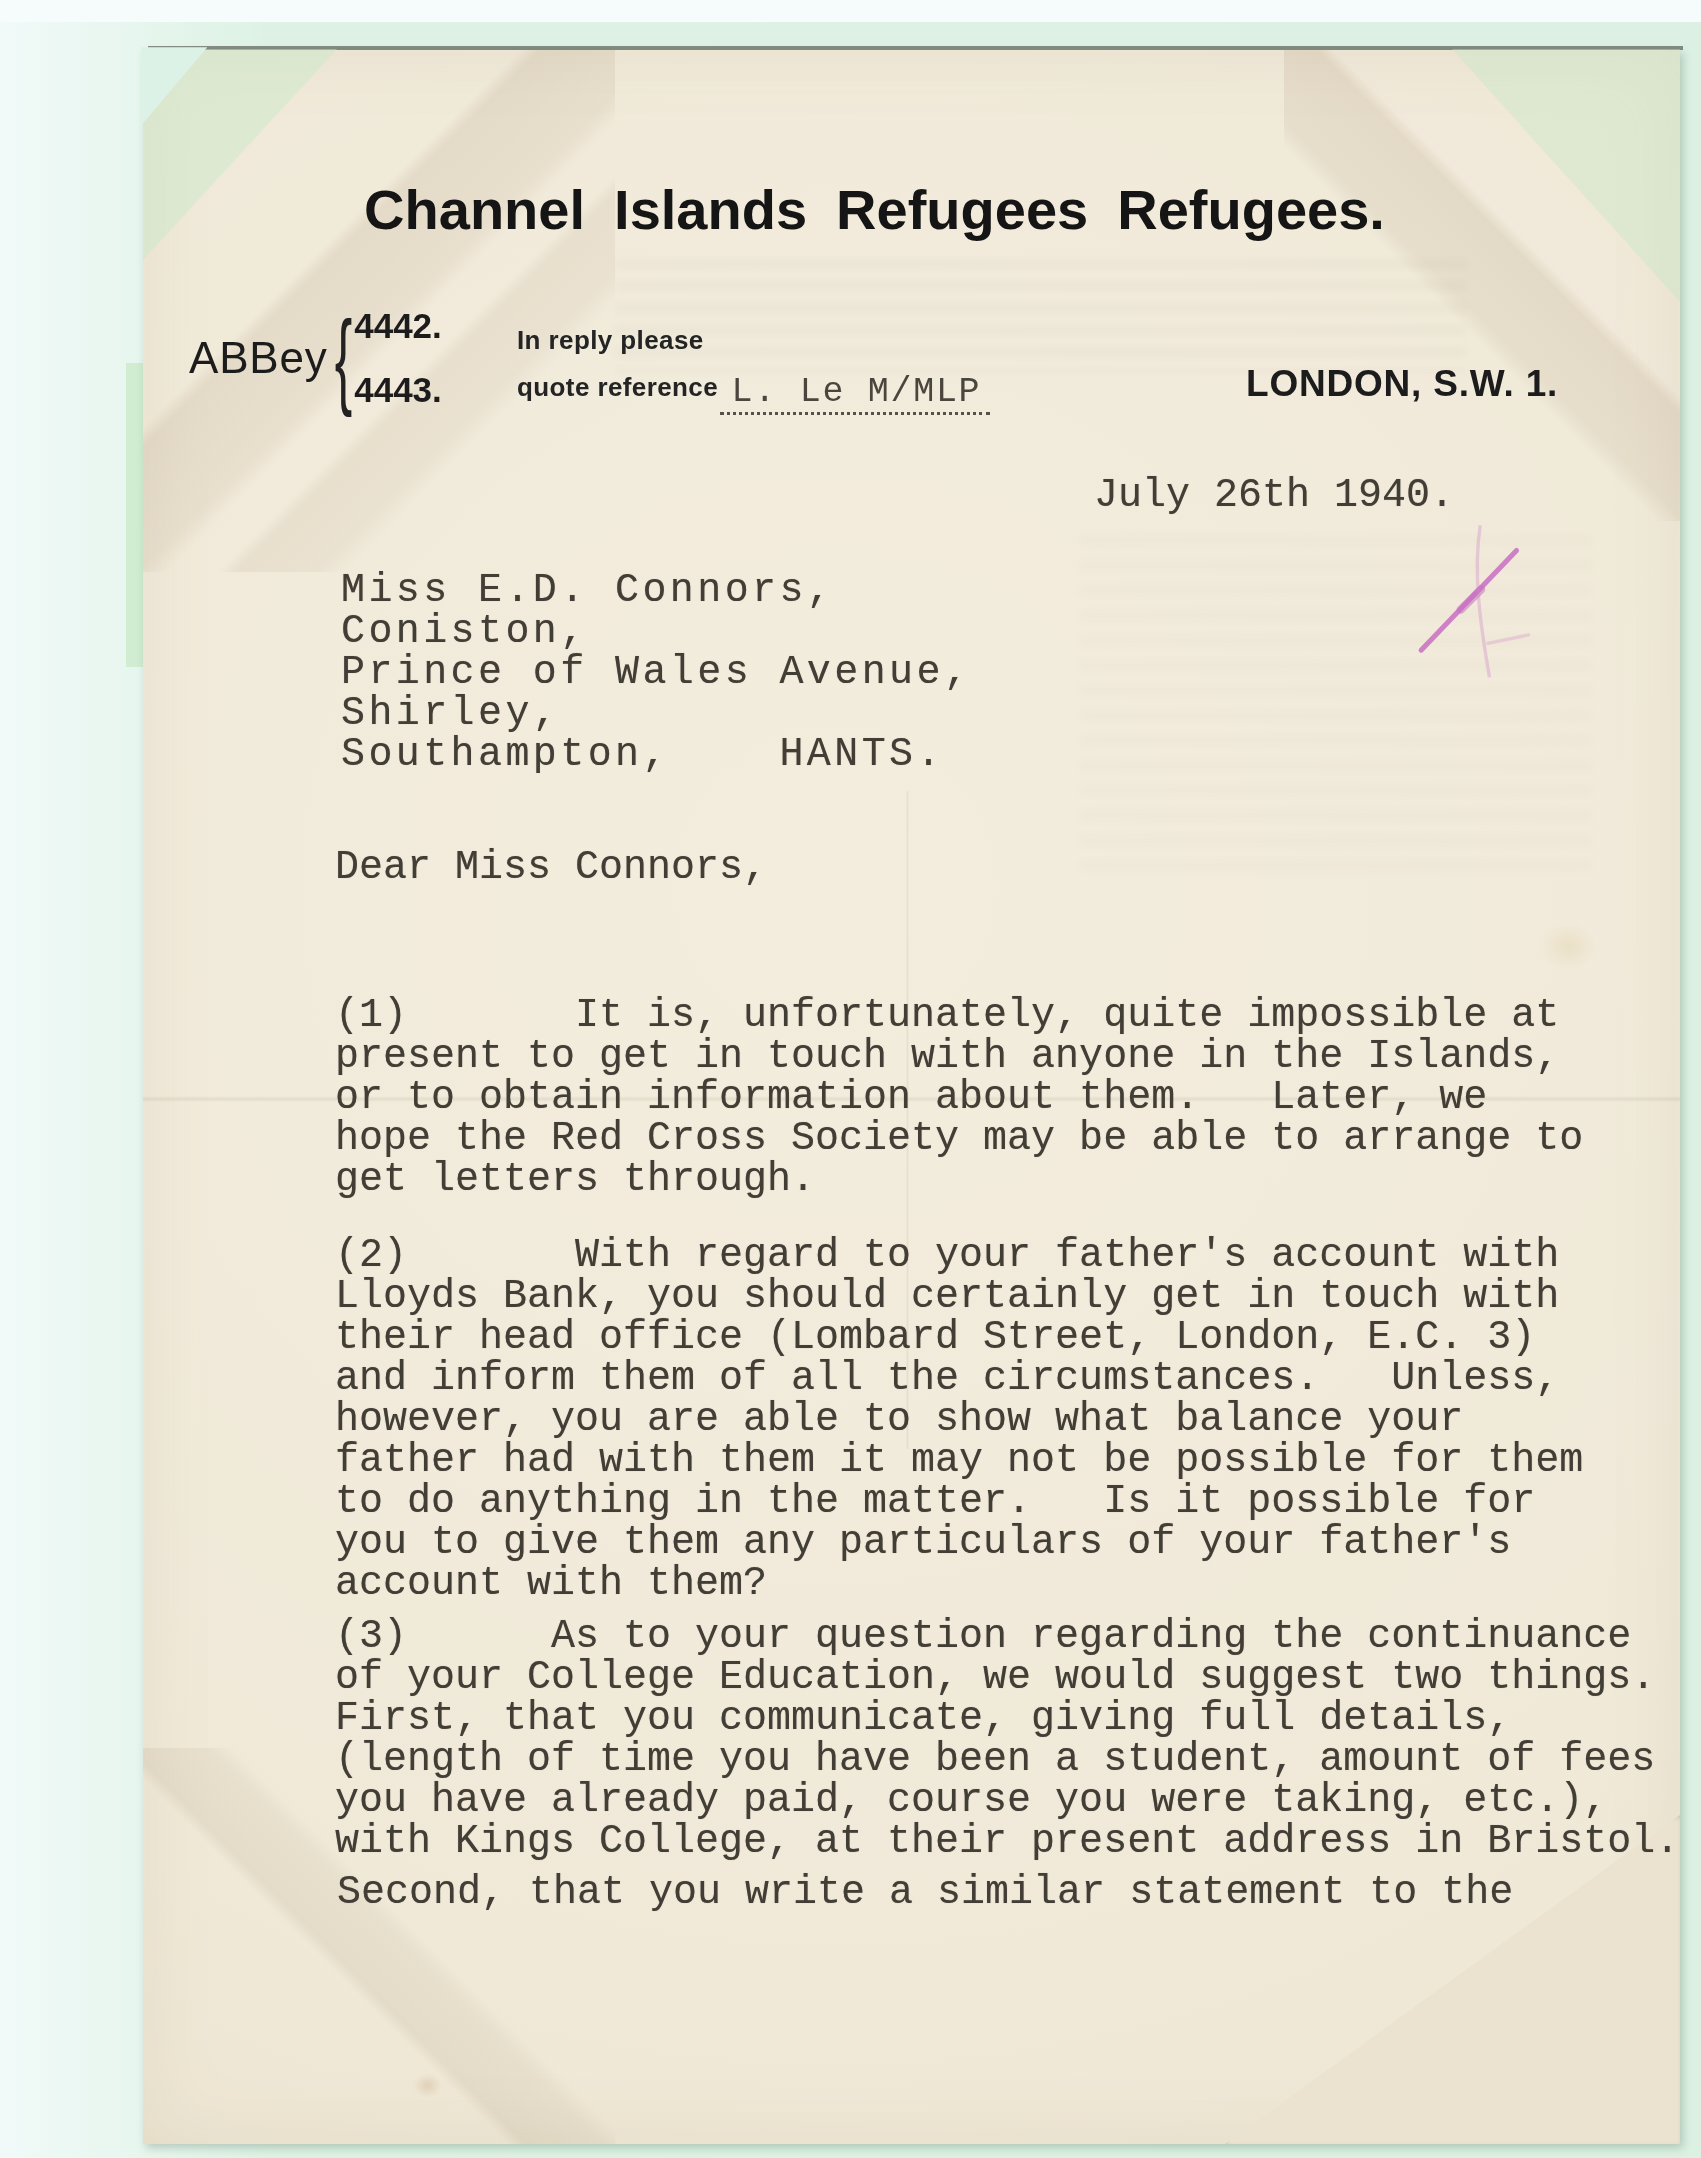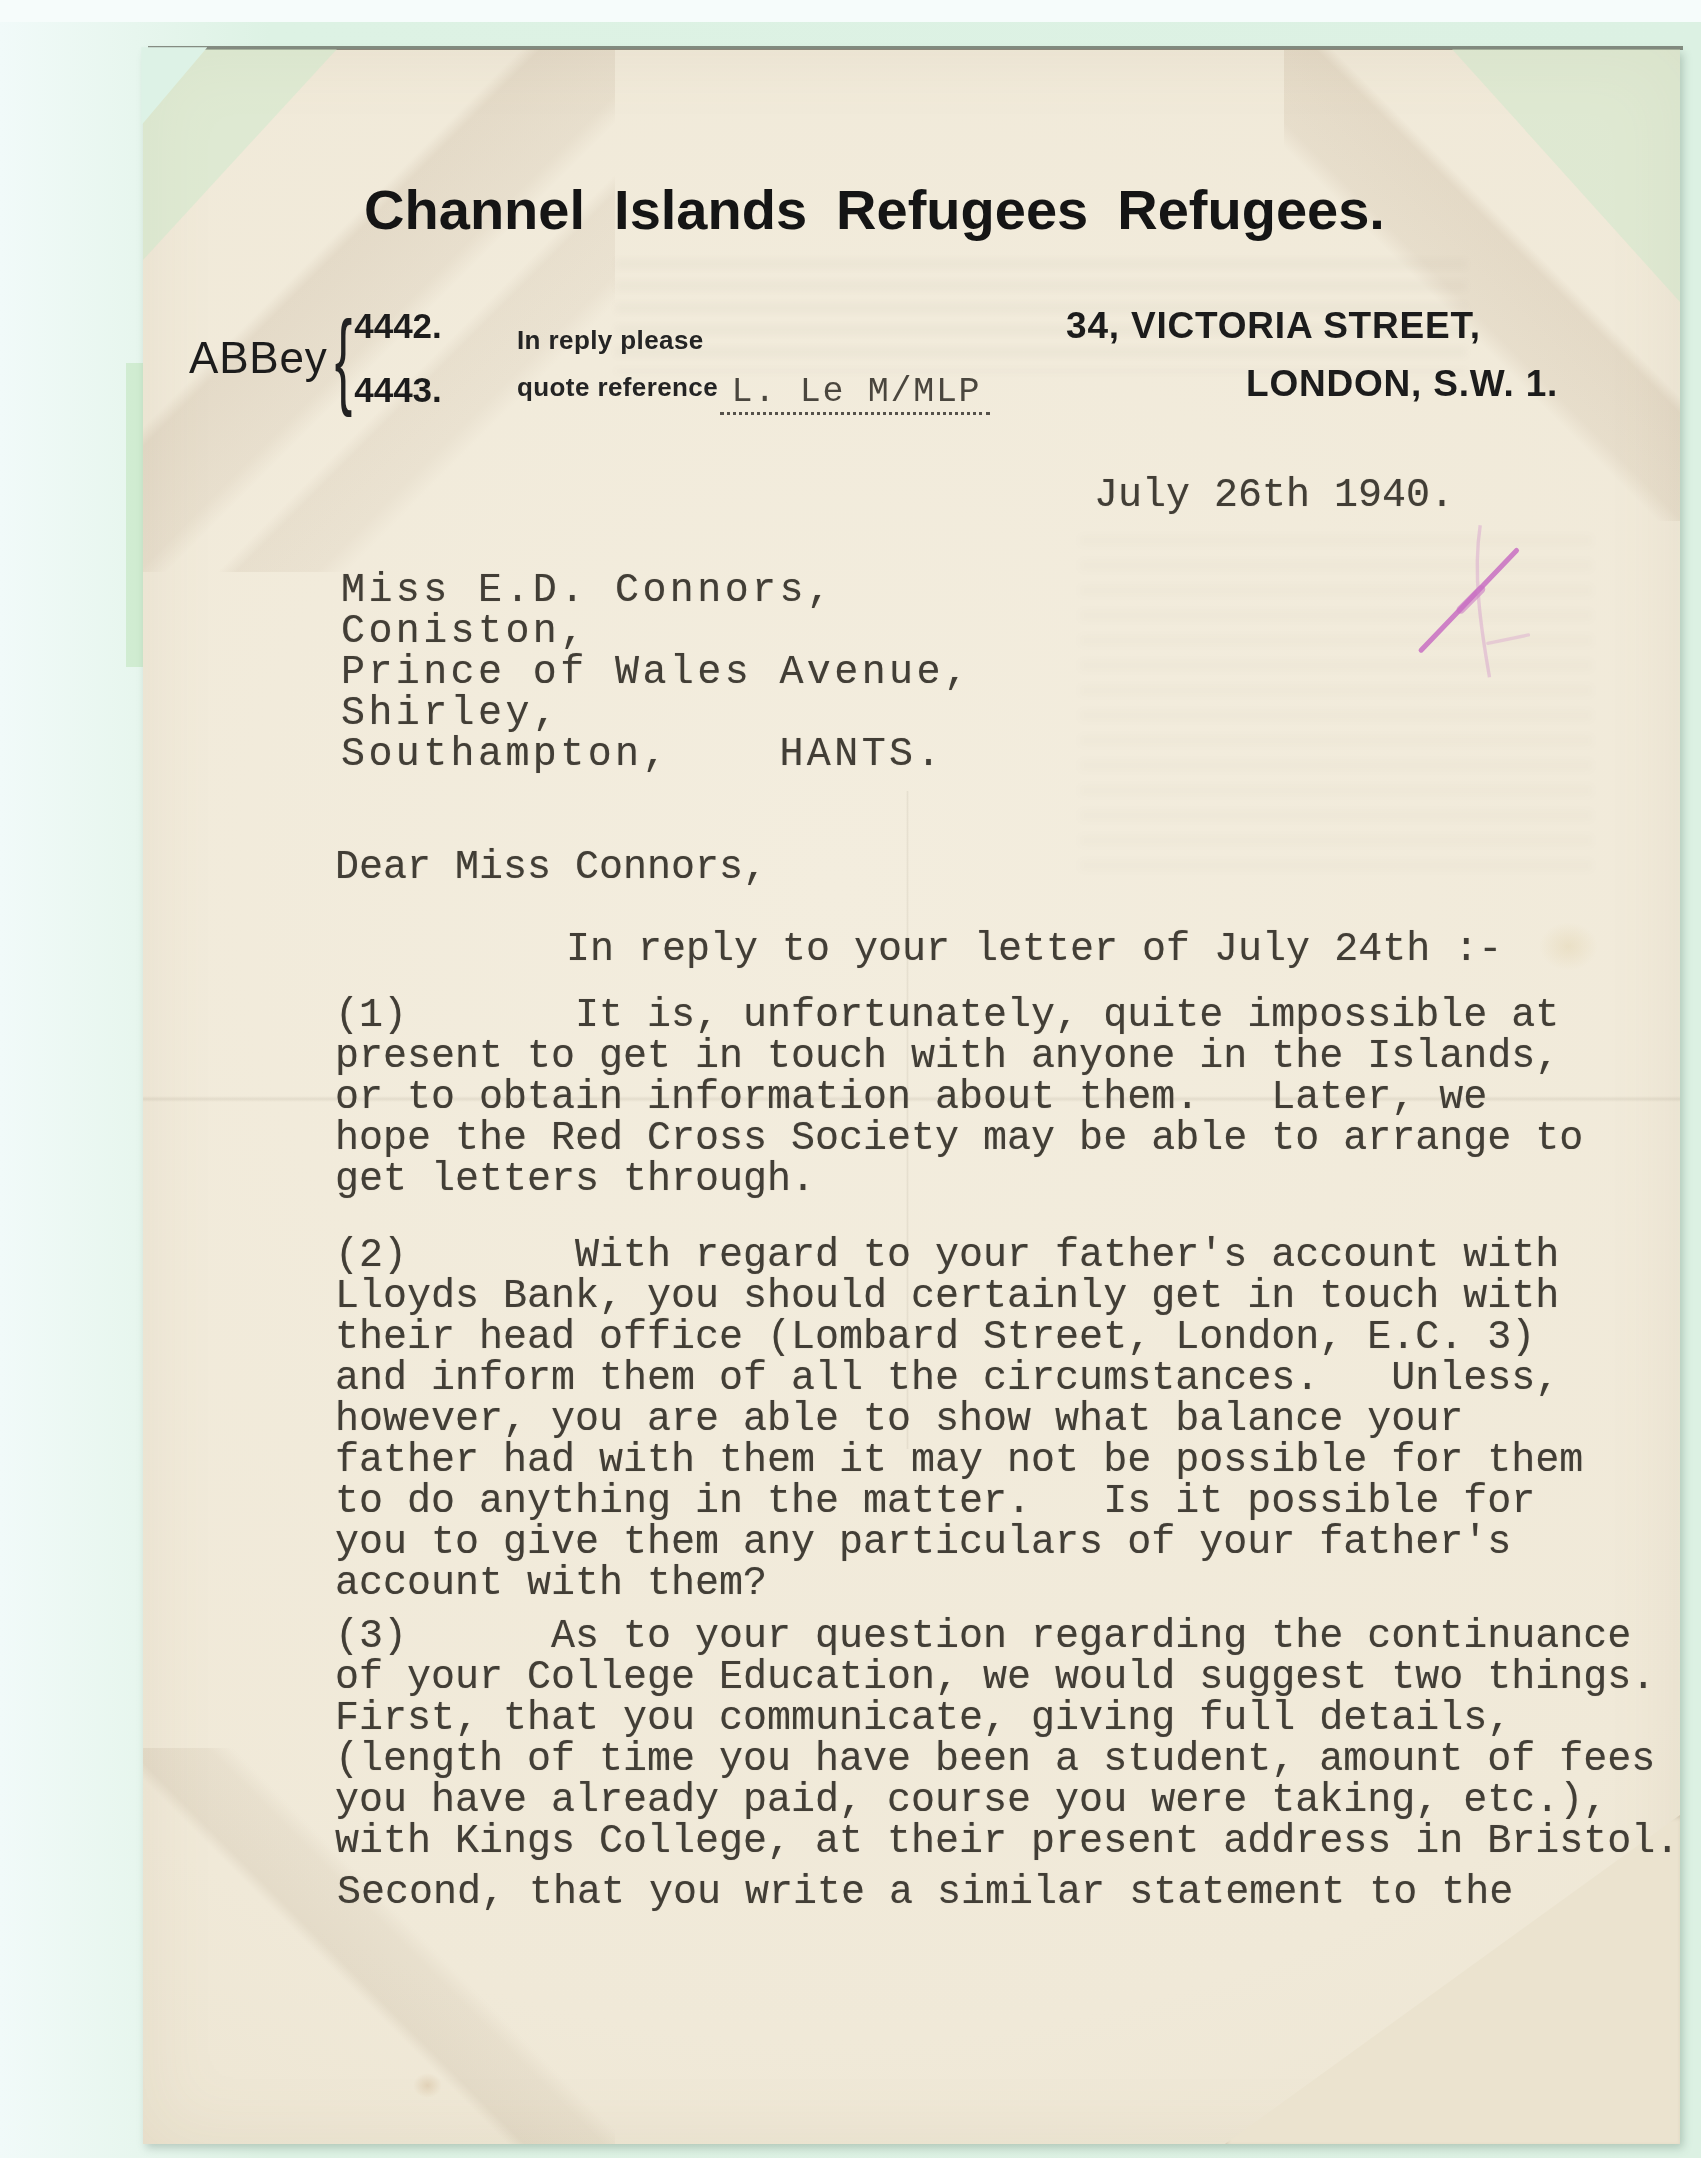--- a/index.html
+++ b/index.html
@@ -113,40 +113,38 @@
       <div>4442.</div>
       <div>4443.</div>
     </span>
   </div>
 
   <div class="ref-note">
     <div>In reply please</div>
     <div class="ref-row"><span>quote reference</span><span class="ref-value">L. Le M/MLP</span></div>
   </div>
 
-  <div class="lh-address addr1">34, VICTORIA STREET,</div>
   <div class="lh-address addr2">LONDON,  S.W. 1.</div>
 
   <div class="type" style="left:951px;top:426px;">July 26th 1940.</div>
 
   <svg class="tick" viewBox="0 0 180 200">
     <path d="M 25 160 L 138 42" stroke="#c86ec2" stroke-width="6" stroke-linecap="round" fill="none" opacity="0.85"></path>
     <path d="M 72 112 L 96 88" stroke="#c86ec2" stroke-width="10" stroke-linecap="round" fill="none" opacity="0.55"></path>
     <path d="M 95 12 C 86 70 96 135 106 192" stroke="#cf87c9" stroke-width="4" fill="none" opacity="0.35"></path>
     <path d="M 104 152 L 152 142" stroke="#cf87c9" stroke-width="4" stroke-linecap="round" fill="none" opacity="0.3"></path>
   </svg>
 
   <div class="type recipient" style="left:198px;top:521px;">Miss E.D. Connors,
 Coniston,
 Prince of Wales Avenue,
 Shirley,
 Southampton,    HANTS.</div>
 
   <div class="type" style="left:192px;top:798px;">Dear Miss Connors,</div>
-  <div class="type" style="left:423px;top:880px;">In reply to your letter of July 24th :-</div>
 
   <div class="type" style="left:192px;top:946px;">(1)       It is, unfortunately, quite impossible at
 present to get in touch with anyone in the Islands,
 or to obtain information about them.   Later, we
 hope the Red Cross Society may be able to arrange to
 get letters through.</div>
   <div class="type" style="left:192px;top:1186px;">(2)       With regard to your father's account with
 Lloyds Bank, you should certainly get in touch with
 their head office (Lombard Street, London, E.C. 3)
 and inform them of all the circumstances.   Unless,

